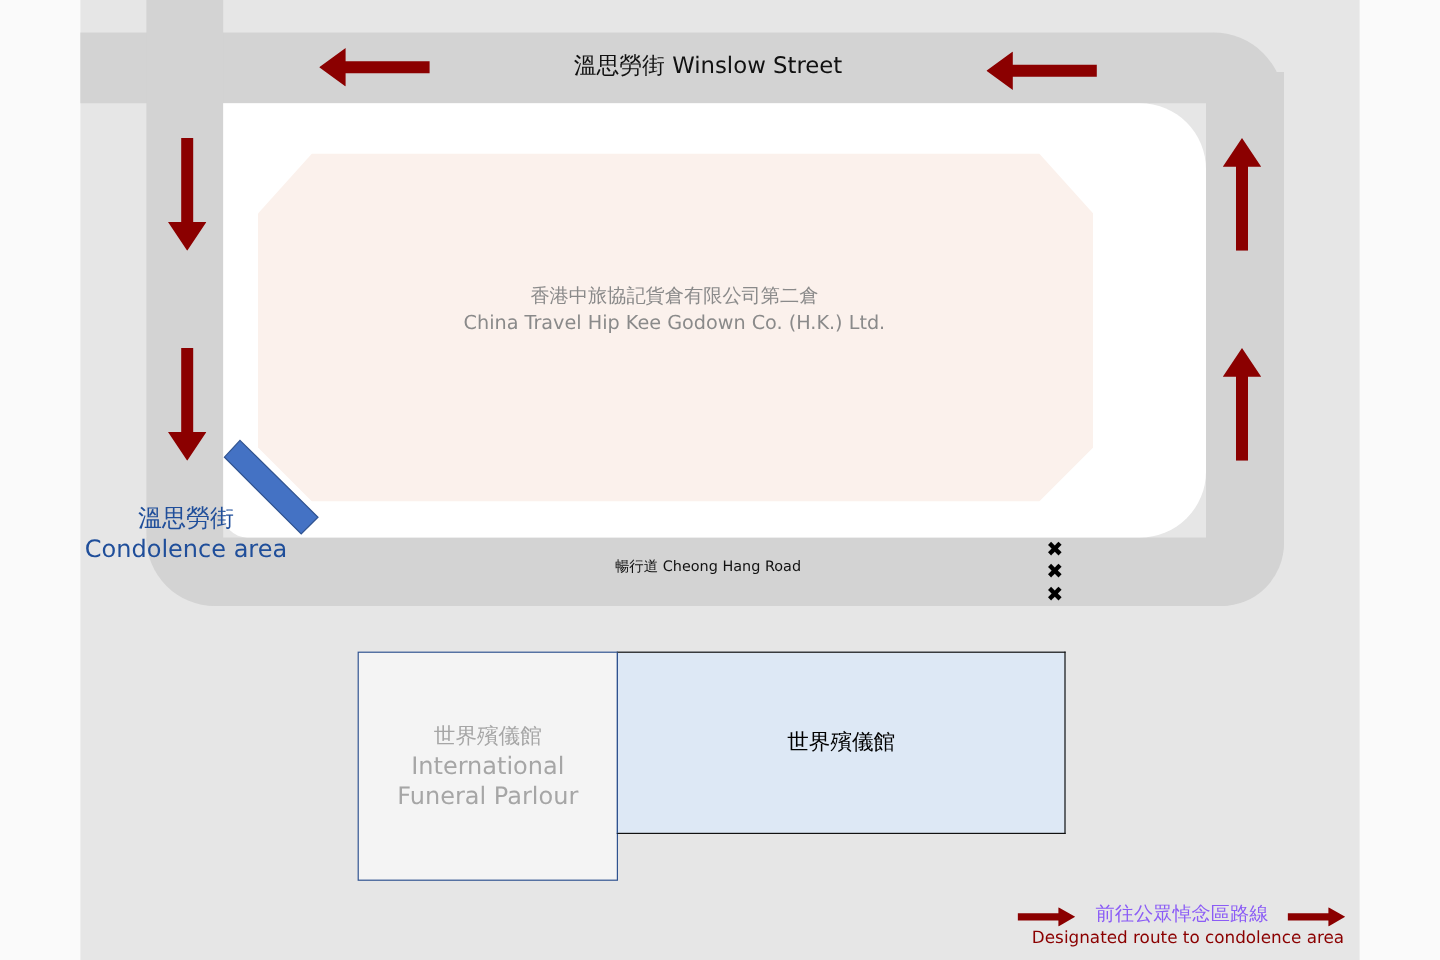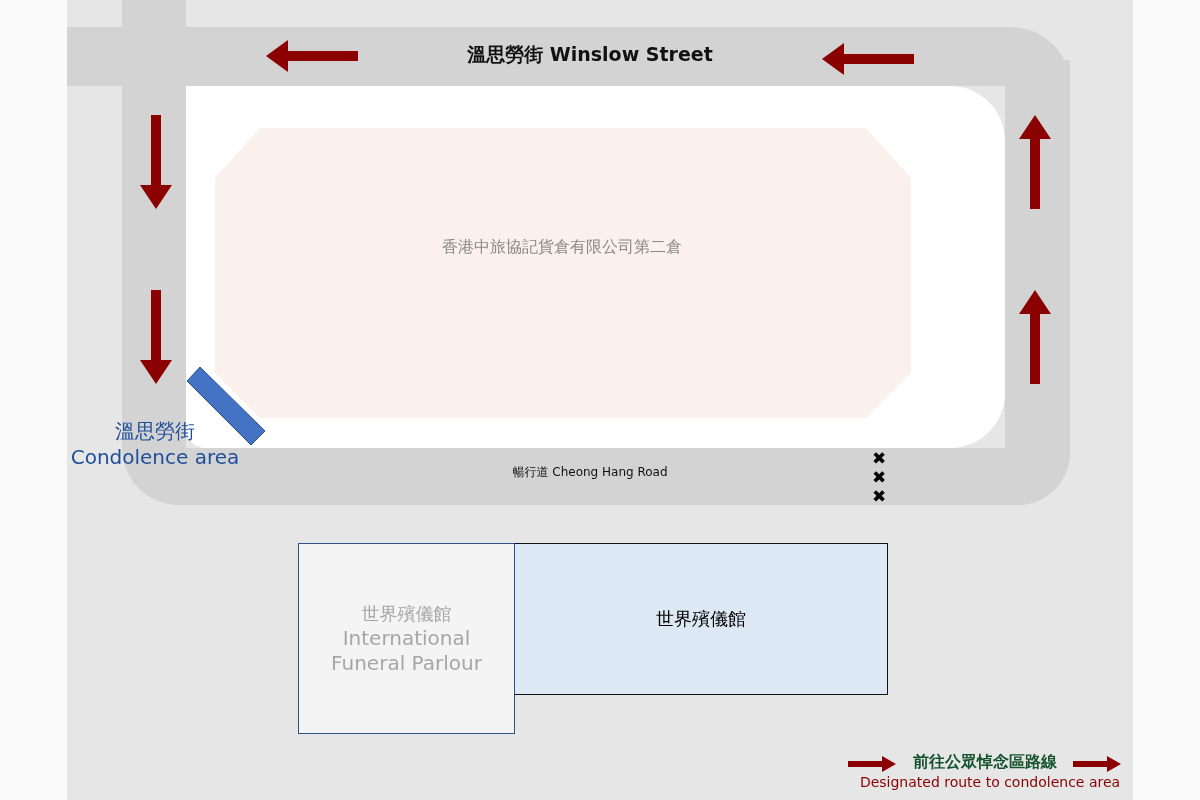--- a/index.html
+++ b/index.html
@@ -22,23 +22,24 @@
 <div class="road" style="left:1005px; top:60px; width:65px; height:445px; border-bottom-right-radius:55px;"></div>
 <div class="road" style="left:122px; top:448px; width:948px; height:57px; border-bottom-left-radius:60px; border-bottom-right-radius:55px;"></div>
 
 <div class="block" style="left:186px; top:86px; width:819px; height:362px; border-top-right-radius:55px; border-bottom-right-radius:55px; border-bottom-left-radius:20px;"></div>
 
 <svg style="position:absolute; left:215px; top:128px;" width="696" height="290">
   <polygon points="45,0 651,0 696,50 696,245 651,290 45,290 0,245 0,50" fill="#fbf1ec"></polygon>
 </svg>
 <div class="lbl" style="left:362px; top:236px; width:400px; color:#8a8a8a; font-size:16px; line-height:22px;">
   <div>香港中旅協記貨倉有限公司第二倉</div>
+  <div>China Travel Hip Kee Godown Co. (H.K.) Ltd.</div>
 </div>
 
-<div class="lbl" style="left:440px; top:42px; width:300px; font-size:19px; color:#111;font-weight:bold;">溫思勞街 Winslow Street</div>
+<div class="lbl" style="left:440px; top:42px; width:300px; font-size:19px; color:#111;">溫思勞街 Winslow Street</div>
 <div class="lbl" style="left:440px; top:464px; width:300px; font-size:12px; color:#111;">暢行道 Cheong Hang Road</div>
 
 <svg class="arrow" style="left:266px; top:40px;" width="94" height="32">
   <polygon points="0,16 22,0 22,11 92,11 92,21 22,21 22,32" fill="#8b0000"></polygon>
 </svg>
 <svg class="arrow" style="left:822px; top:43px;" width="94" height="32">
   <polygon points="0,16 22,0 22,11 92,11 92,21 22,21 22,32" fill="#8b0000"></polygon>
 </svg>
 <svg class="arrow" style="left:140px; top:115px;" width="32" height="94">
   <polygon points="11,0 21,0 21,70 32,70 16,94 0,70 11,70" fill="#8b0000"></polygon>
@@ -72,17 +73,17 @@
   <div>International</div>
   <div>Funeral Parlour</div>
 </div>
 <div class="box" style="left:514px; top:543px; width:374px; height:152px; background:#dde8f5; border:1.5px solid #111; border-left:1.5px solid #2f528f; color:#000; font-size:20px; line-height:26px;">
   <div style="font-size:18px;">世界殯儀館</div>
 </div>
 
 <svg style="position:absolute; left:848px; top:756px;" width="48" height="16">
   <polygon points="0,5 34,5 34,0 48,8 34,16 34,11 0,11" fill="#8b0000"></polygon>
 </svg>
-<div class="lbl" style="left:900px; top:752px; width:170px; color:#14532d; font-size:16px; font-weight:bold;">前往公眾悼念區路線</div>
+<div class="lbl" style="left:900px; top:752px; width:170px; color:#8b5cf6; font-size:16px; font-weight:normal;">前往公眾悼念區路線</div>
 <svg style="position:absolute; left:1073px; top:756px;" width="48" height="16">
   <polygon points="0,5 34,5 34,0 48,8 34,16 34,11 0,11" fill="#8b0000"></polygon>
 </svg>
 <div class="lbl" style="left:855px; top:774px; width:270px; color:#8b0000; font-size:14px;">Designated route to condolence area</div>
 
 </body></html>

